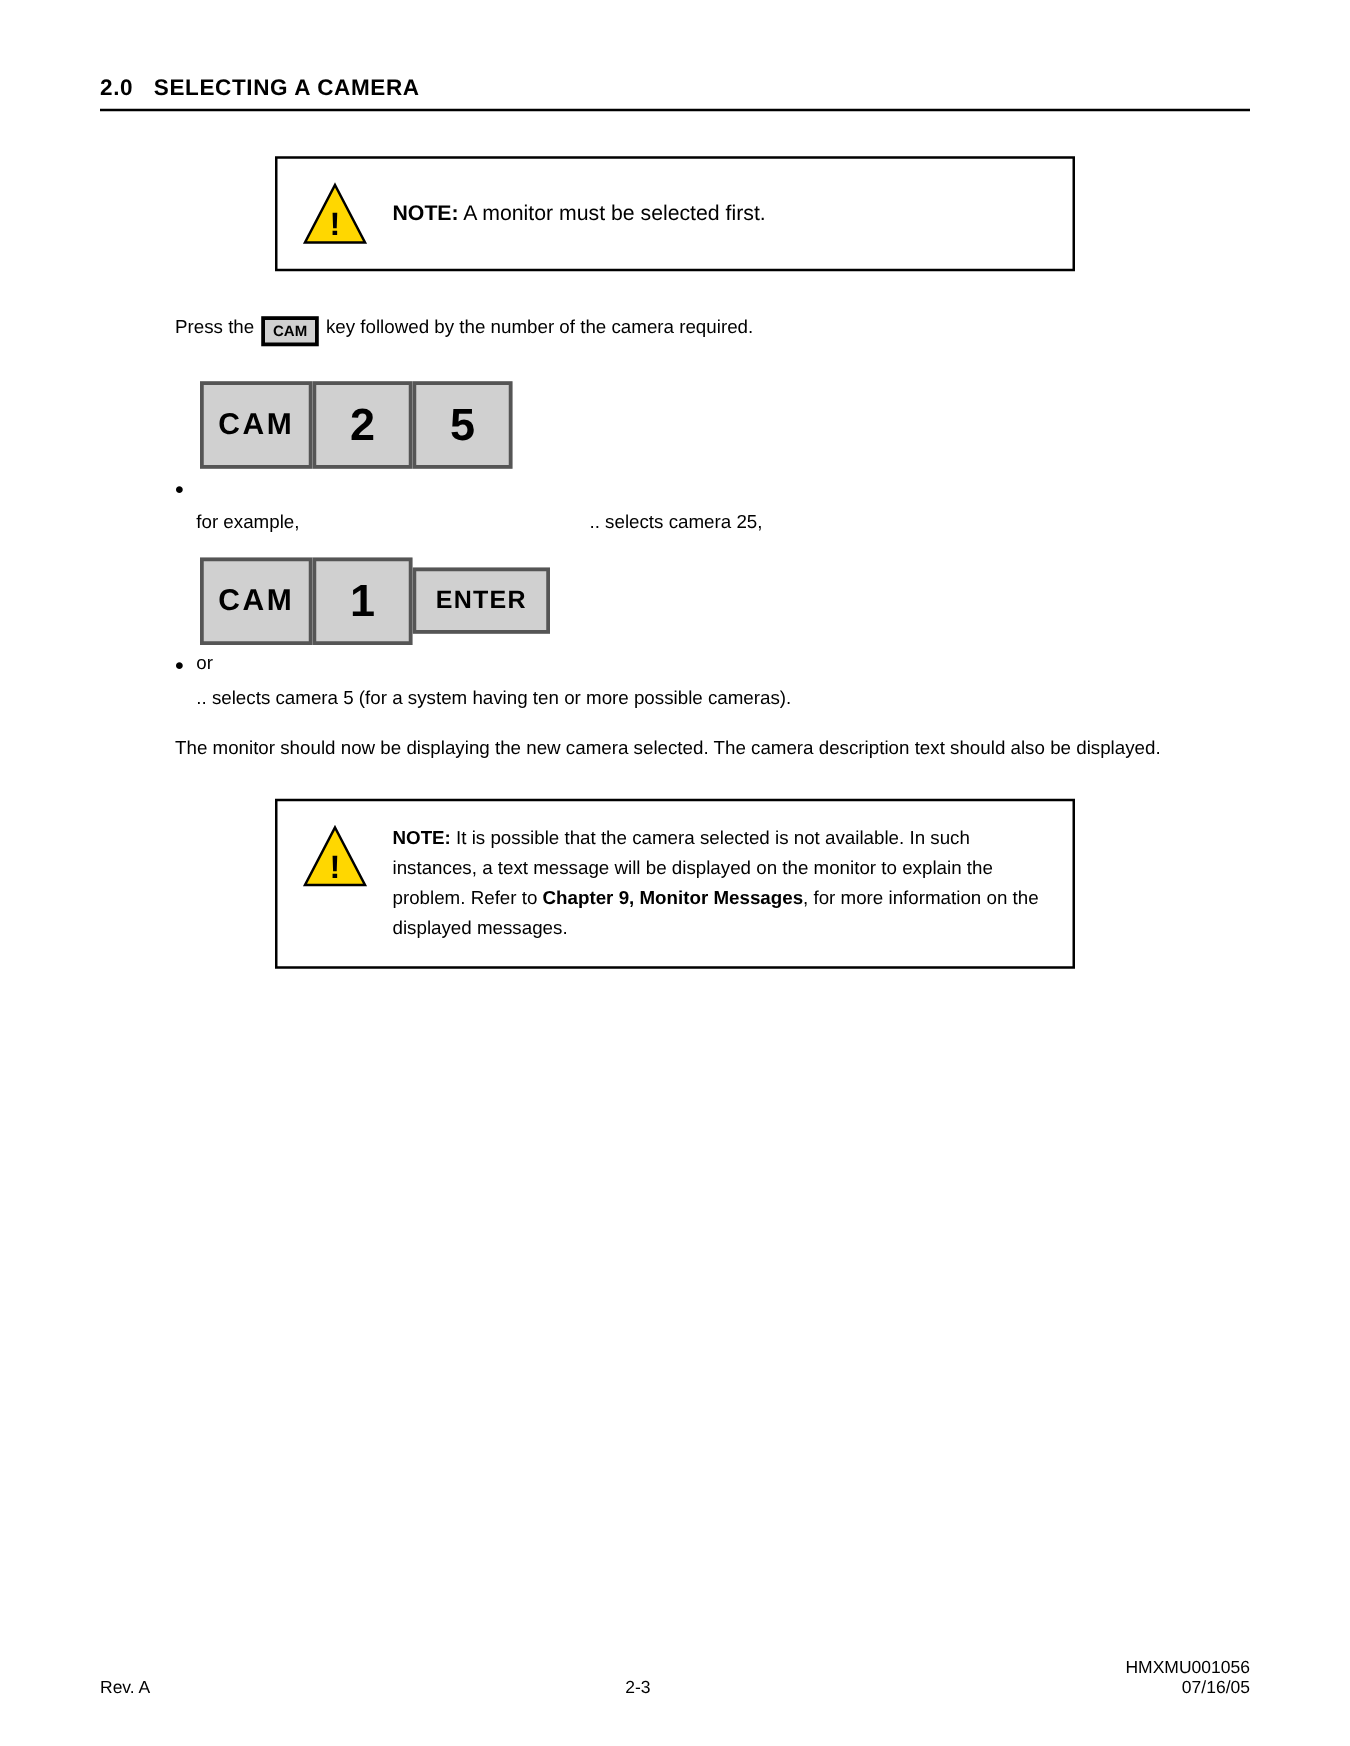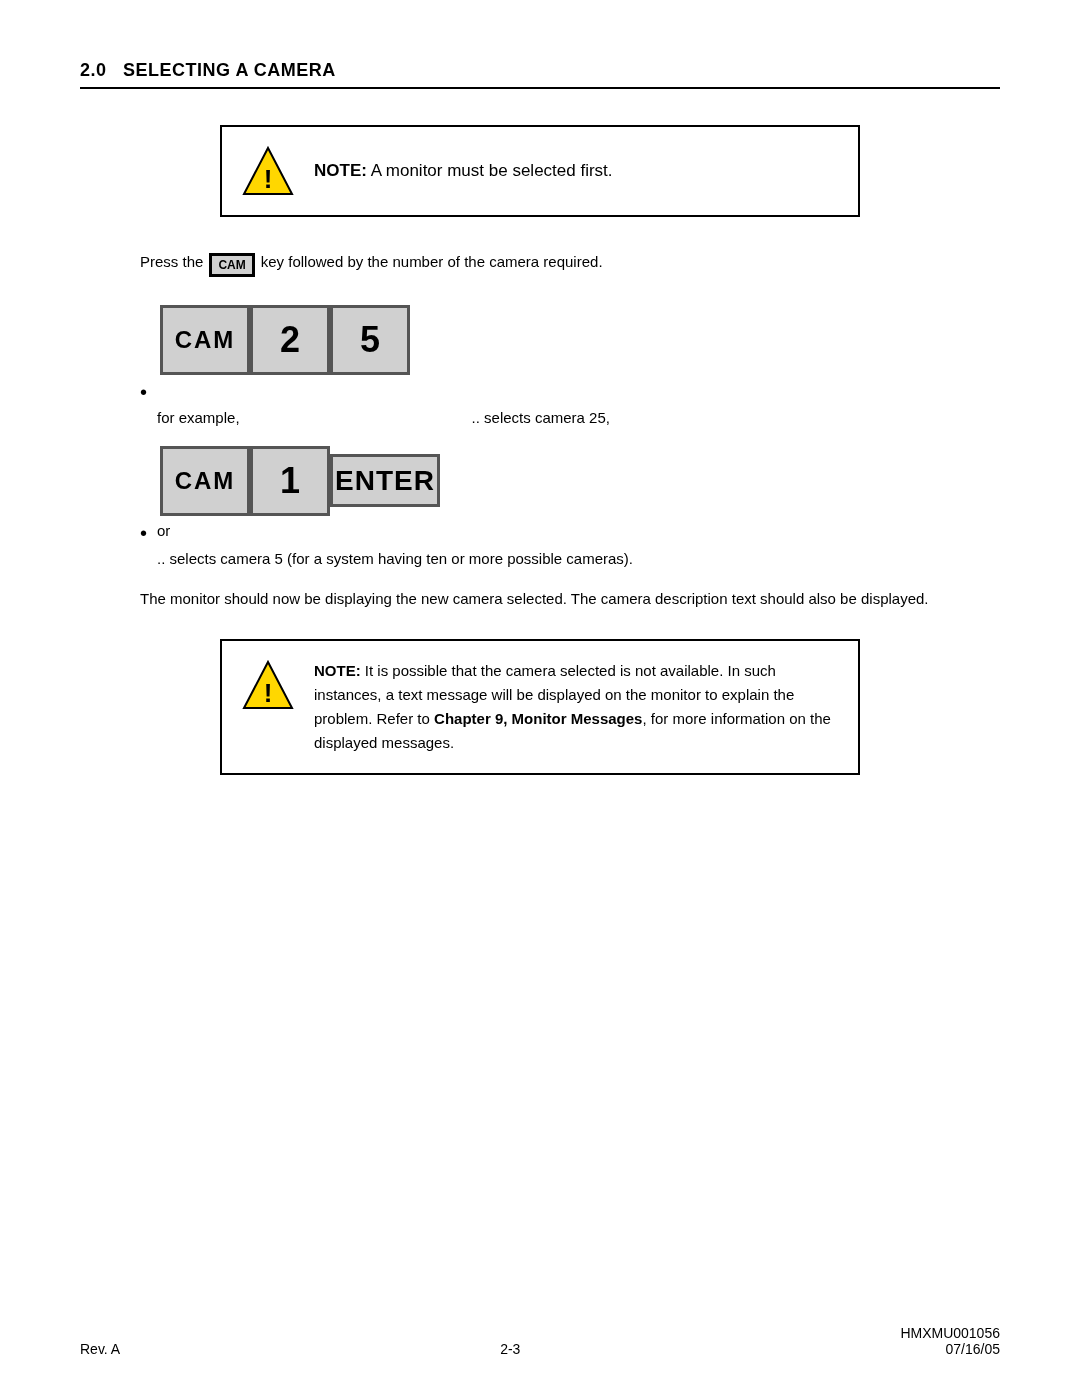--- a/index.html
+++ b/index.html
@@ -121,21 +121,21 @@
       height: 70px;
       font-size: 36px;
       font-weight: bold;
       background: #d0d0d0;
       border: 3px solid #555;
     }
 
     .key-btn-enter {
       width: 110px;
       height: 53px;
-      font-size: 28px;
+      font-size: 20px;
       font-weight: bold;
       letter-spacing: 1px;
       background: #d0d0d0;
       border: 3px solid #555;
     }
 
     
     .bullet-item {
       display: flex;
       align-items: flex-start;

